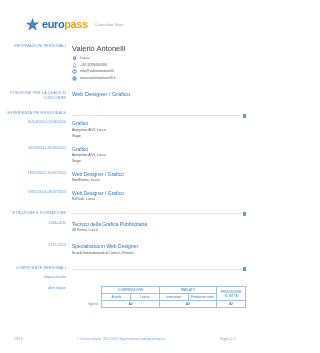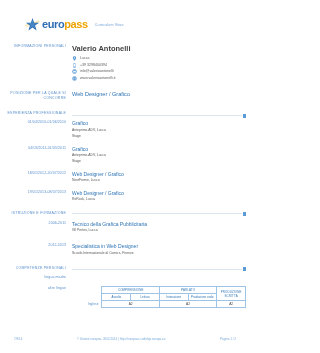--- a/index.html
+++ b/index.html
@@ -103,21 +103,20 @@
 
   
   .personal {
     margin-top: 9px;
   }
   .person-name {
     font-size: 7.5px;
     color: #3f3f3f;
     line-height: 9px;
     margin-bottom: 3px;
-    font-weight: bold;
   }
   .contact-list {
     margin-top: 1px;
   }
   .contact-item {
     display: flex;
     align-items: center;
     margin-bottom: 1.6px;
     line-height: 5px;
   }

